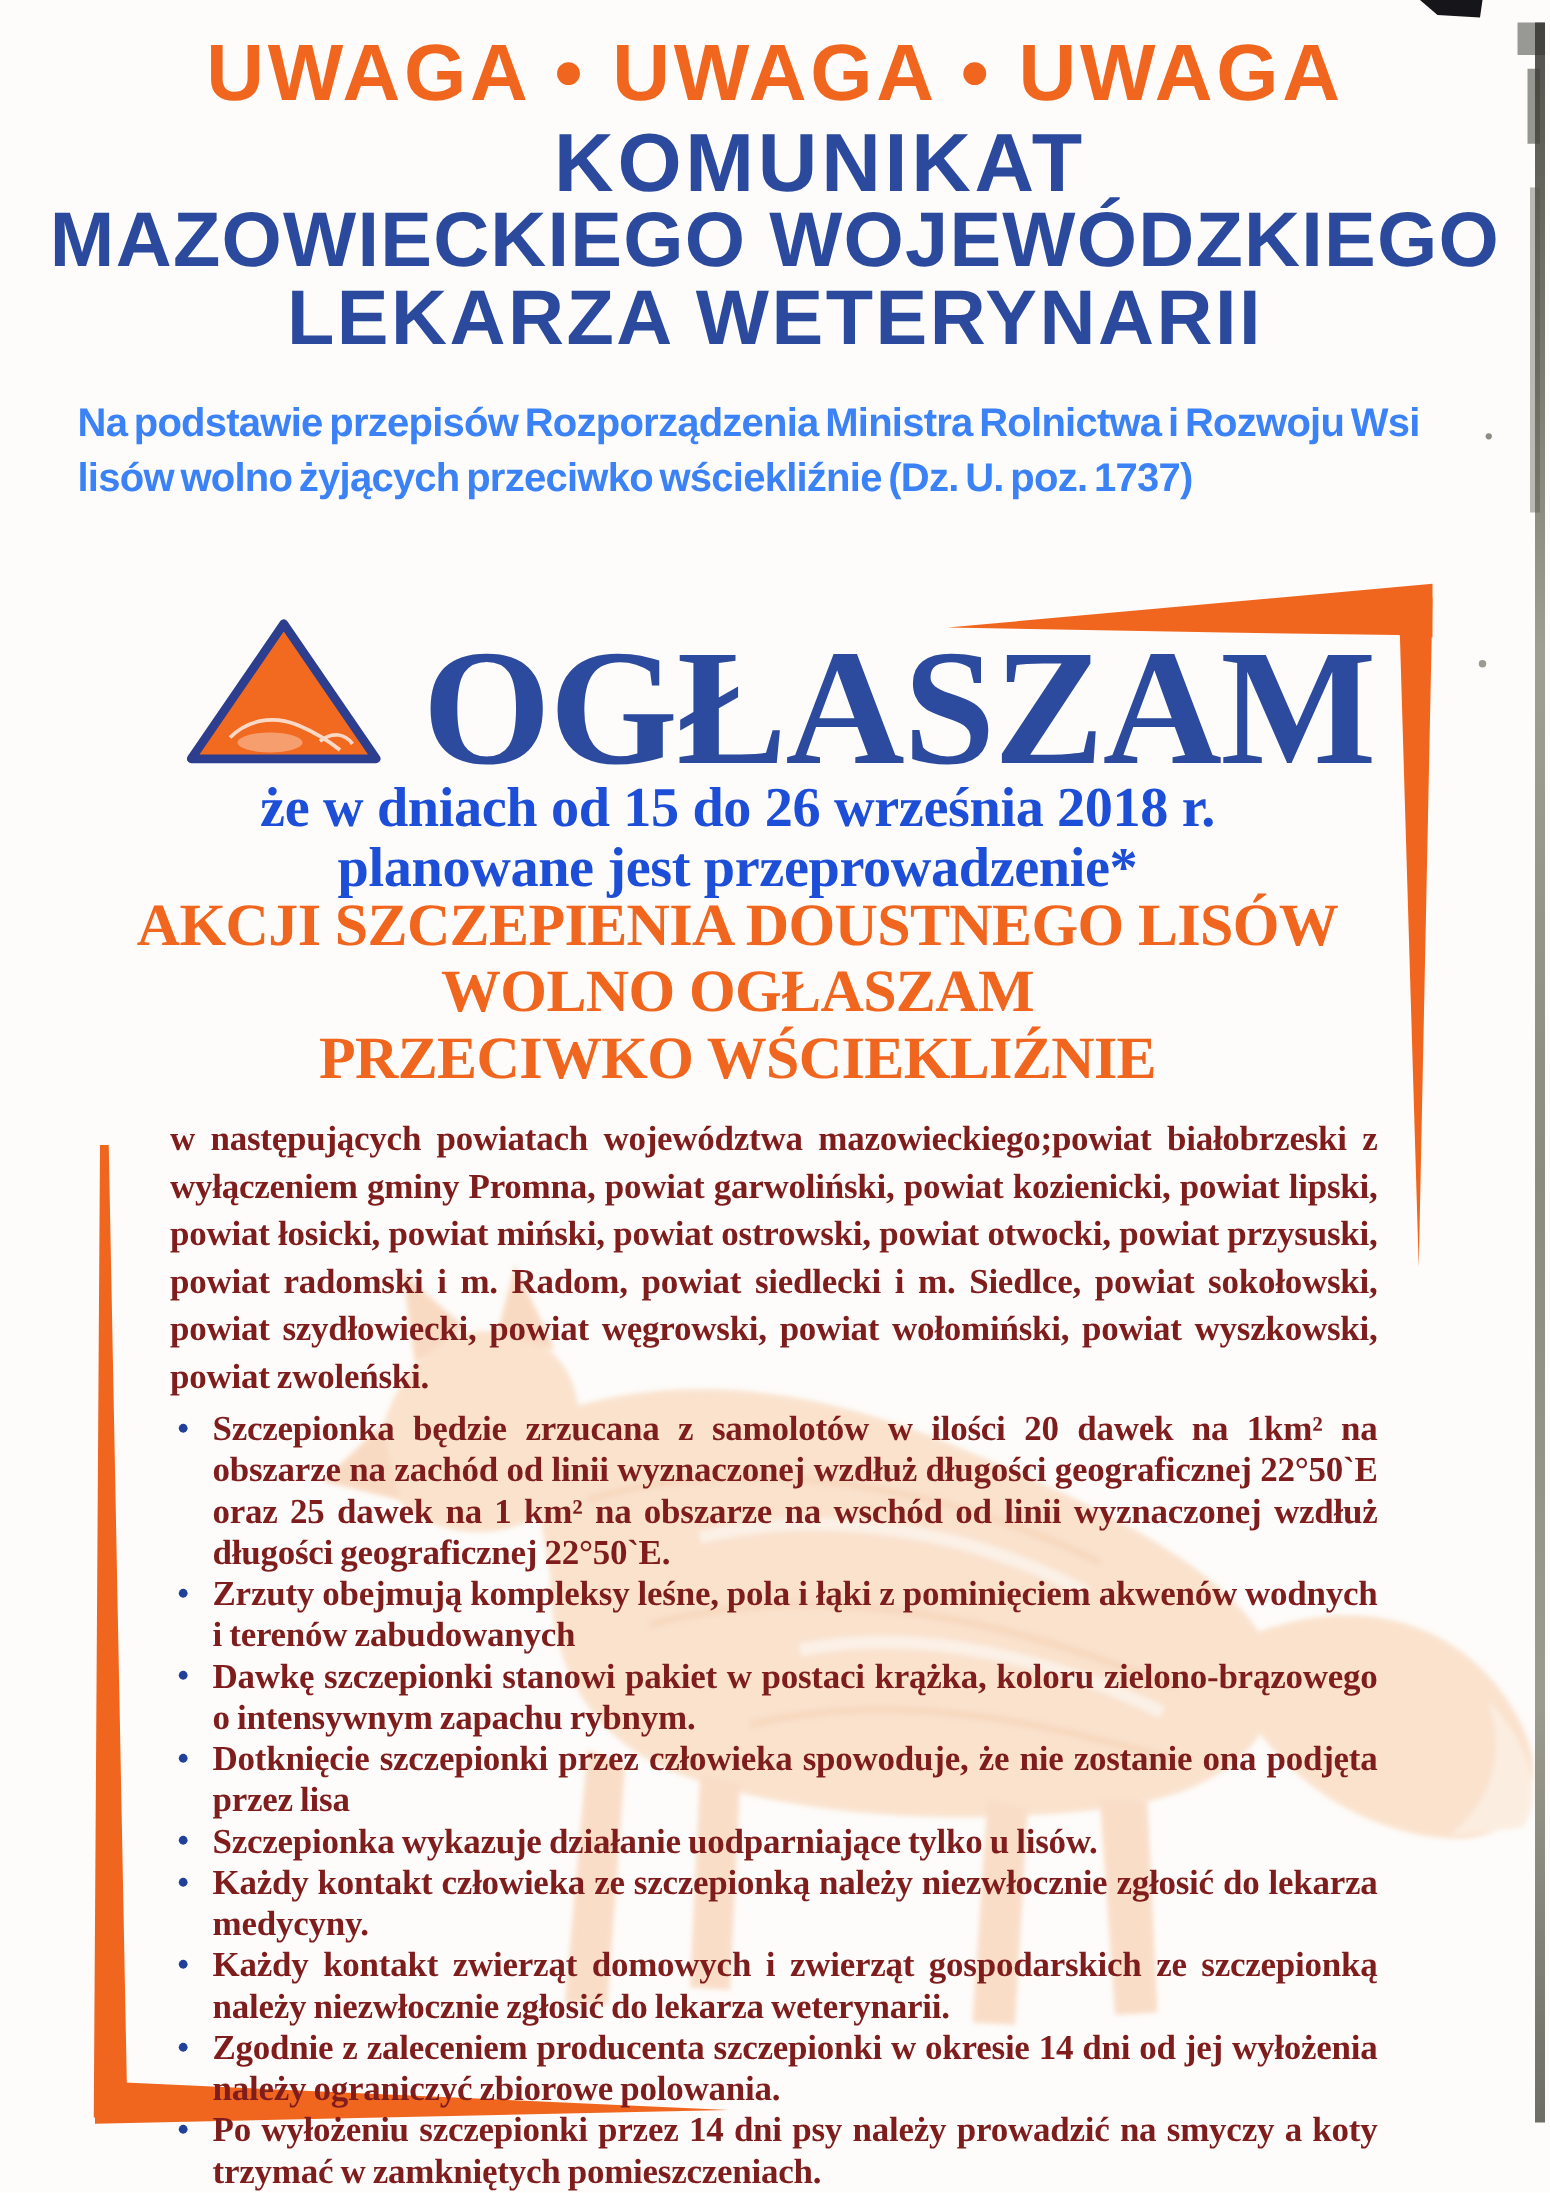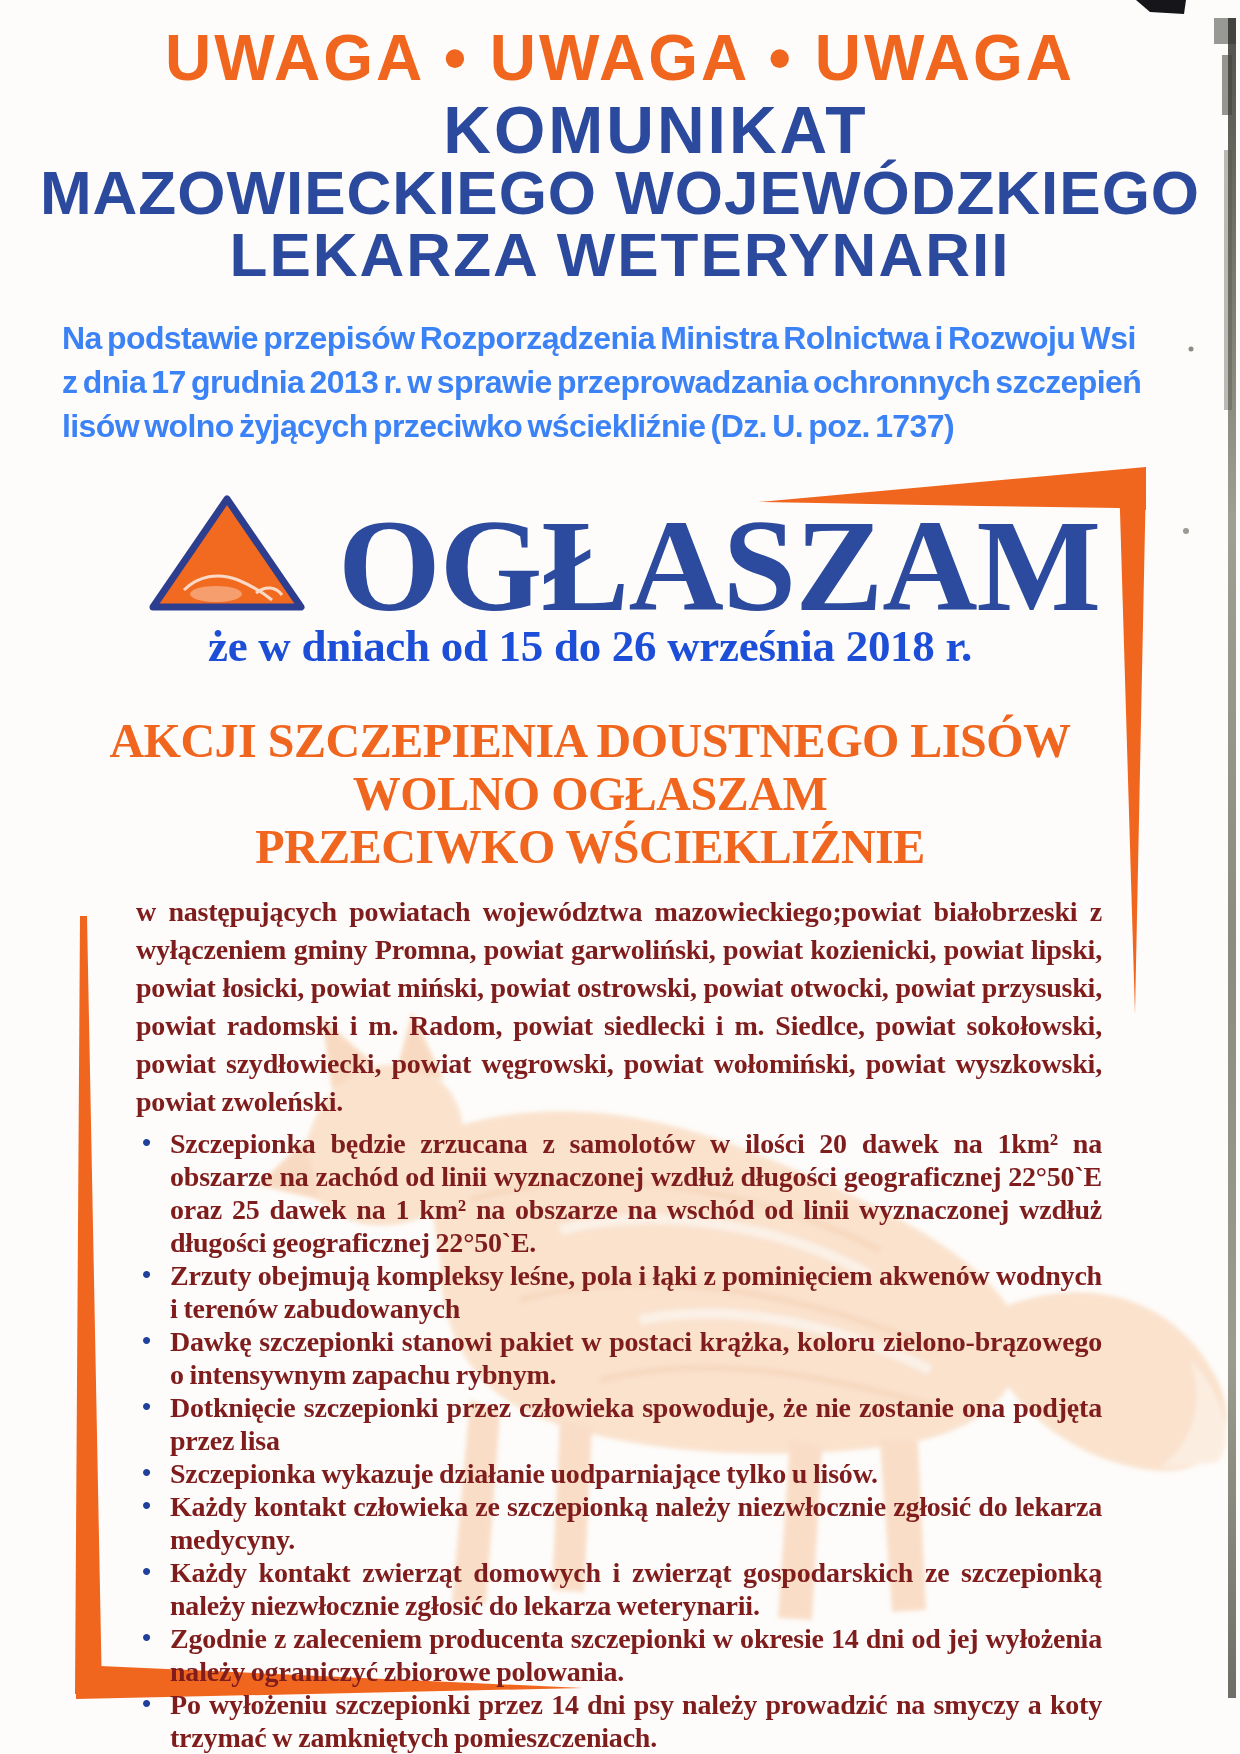--- a/index.html
+++ b/index.html
@@ -129,34 +129,34 @@
     </g>
   </svg>
 
   <div class="txt attention">UWAGA • UWAGA • UWAGA</div>
   <div class="txt title-line title-1">KOMUNIKAT</div>
   <div class="txt title-line title-2">MAZOWIECKIEGO WOJEWÓDZKIEGO</div>
   <div class="txt title-line title-3">LEKARZA WETERYNARII</div>
 
   <div class="txt legal">
     <div>Na podstawie przepisów Rozporządzenia Ministra Rolnictwa i Rozwoju Wsi</div>
-    <div>z dnia 17 grudnia 2013 r. w sprawie przeprowadzania ochronnych szczepień</div>
     <div>lisów wolno żyjących przeciwko wściekliźnie (Dz. U. poz. 1737)</div>
   </div>
 
   <svg class="tri-icon" width="162" height="122" viewBox="0 0 162 122" xmlns="http://www.w3.org/2000/svg">
     <polygon points="81,7 155,115 7,115" fill="#f26a1f" stroke="#2d3e8f" stroke-width="7" stroke-linejoin="round"></polygon>
     <ellipse cx="70" cy="102" rx="26" ry="8" fill="#ffffff" opacity="0.35"></ellipse>
     <path d="M38,98 C52,84 72,80 92,88 C104,93 116,100 126,108 M110,101 C120,93 130,95 136,103" stroke="#ffffff" stroke-width="3" fill="none" opacity="0.75"></path>
   </svg>
 
   <div class="txt announce">OGŁASZAM</div>
 
   <div class="txt date-lines">
     <div>że w dniach od 15 do 26 września 2018 r.</div>
+    <div>planowane jest przeprowadzenie*</div>
   </div>
 
   <div class="txt campaign">
     <div>AKCJI SZCZEPIENIA DOUSTNEGO LISÓW</div>
     <div>WOLNO OGŁASZAM</div>
     <div>PRZECIWKO WŚCIEKLIŹNIE</div>
   </div>
 
   <div class="txt bodyflow">
     <p class="districts">w następujących powiatach województwa mazowieckiego;powiat białobrzeski z wyłączeniem gminy Promna, powiat garwoliński, powiat kozienicki, powiat lipski, powiat łosicki, powiat miński, powiat ostrowski, powiat otwocki, powiat przysuski, powiat radomski i m. Radom, powiat siedlecki i m. Siedlce, powiat sokołowski, powiat szydłowiecki, powiat węgrowski, powiat wołomiński, powiat wyszkowski, powiat zwoleński.</p>

